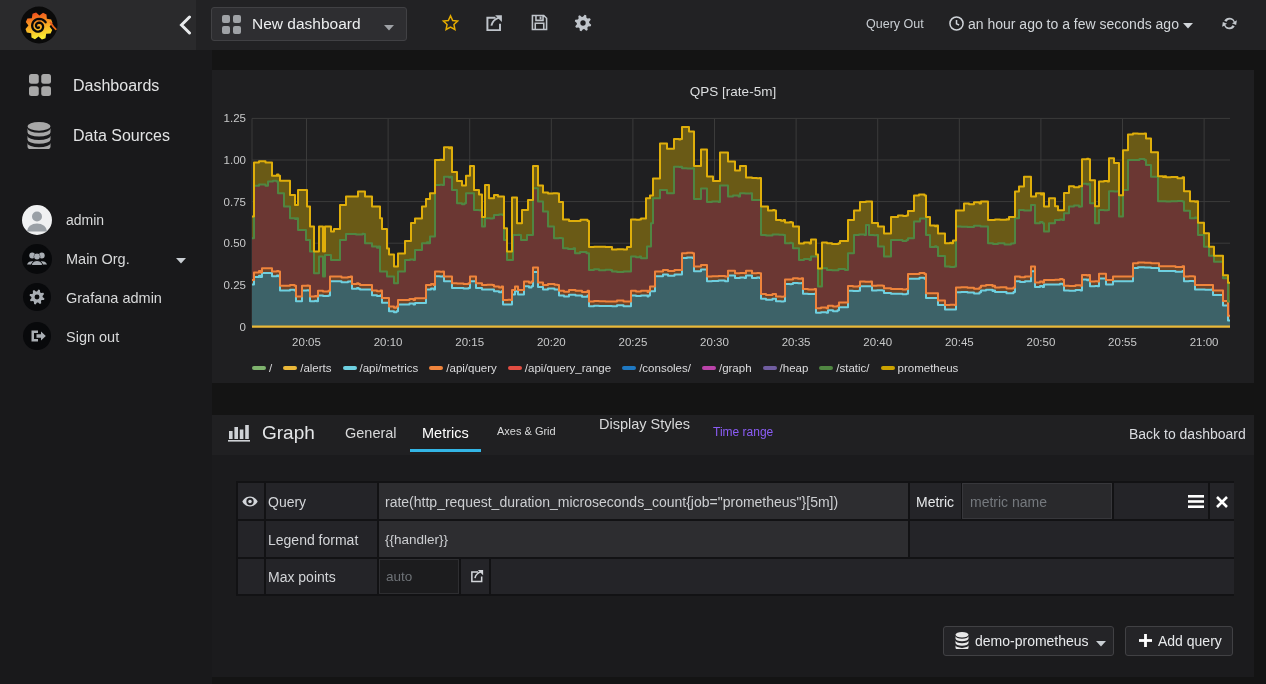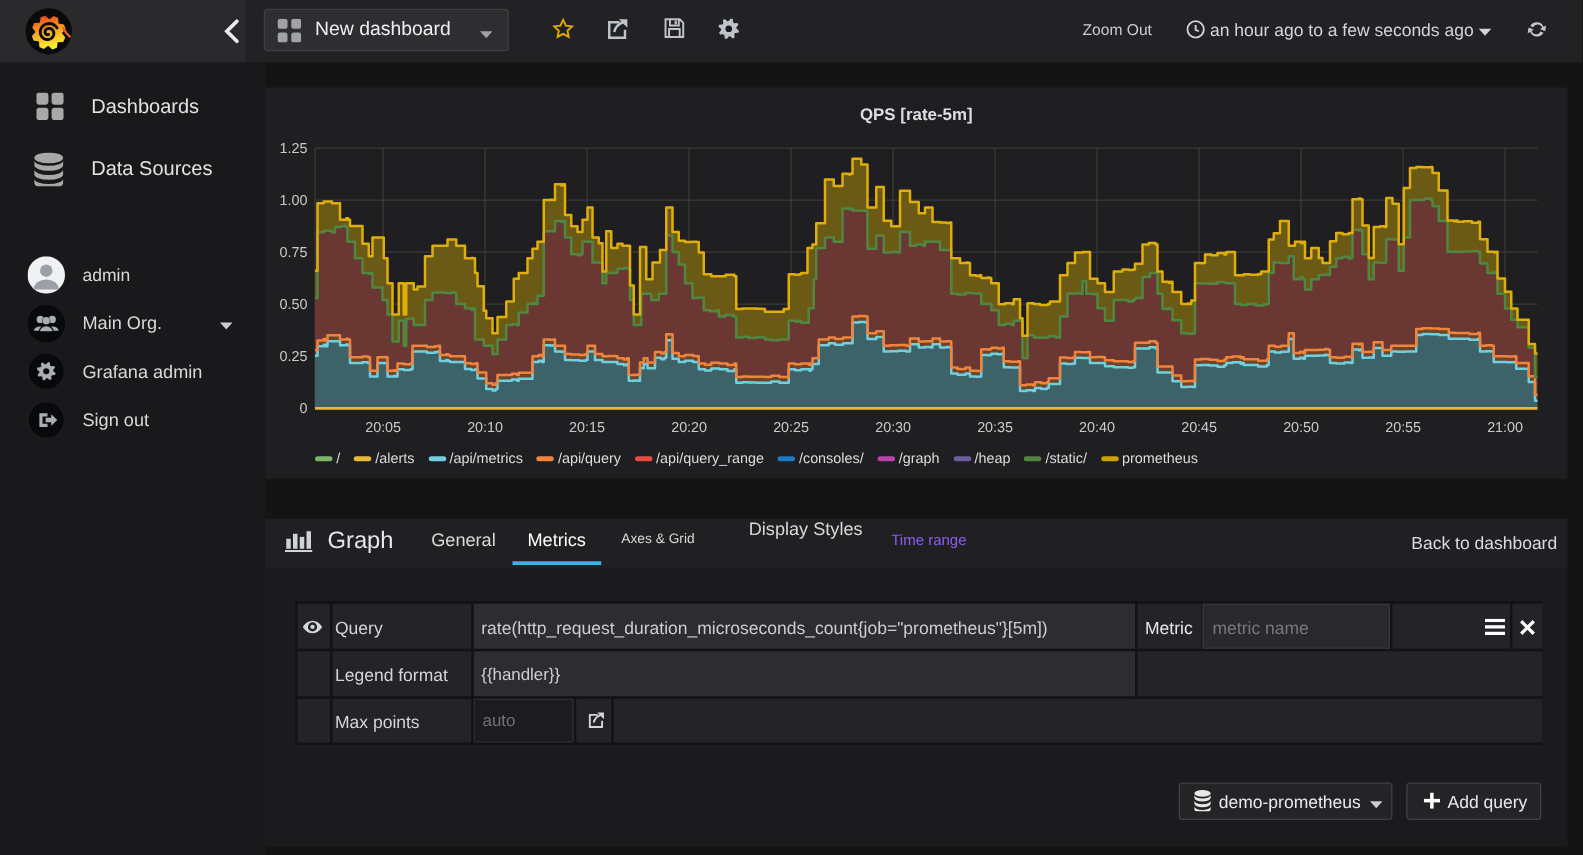--- a/index.html
+++ b/index.html
@@ -49,21 +49,21 @@
 <path d="M19.5 4.5 C13 6.5 9.5 10.5 8.5 15.5" fill="none" stroke="#bfc4ca" stroke-width="2.6"></path>
   </svg>
 <svg style="position:absolute;left:531px;top:14px" width="17" height="17" viewBox="0 0 24 24">
 <path d="M2 2 h16 l4 4 v16 h-20 Z M7 2 v7 h10 v-7 M6 22 v-9 h12 v9" fill="none" stroke="#bfc4ca" stroke-width="2.2"></path>
 <rect x="12.2" y="3.5" width="2.6" height="4" fill="#bfc4ca"></rect>
   </svg>
 <svg style="position:absolute;left:574px;top:14px" width="18" height="18" viewBox="0 0 20 20">
     <polygon points="19.12,11.81 18.59,13.56 15.72,13.82 14.87,14.87 15.17,17.73 13.56,18.59 11.34,16.75 10.00,16.88 8.19,19.12 6.44,18.59 6.18,15.72 5.13,14.87 2.27,15.17 1.41,13.56 3.25,11.34 3.12,10.00 0.88,8.19 1.41,6.44 4.28,6.18 5.13,5.13 4.83,2.27 6.44,1.41 8.66,3.25 10.00,3.12 11.81,0.88 13.56,1.41 13.82,4.28 14.87,5.13 17.73,4.83 18.59,6.44 16.75,8.66 16.88,10.00" fill="#bfc4ca"></polygon>
     <circle cx="10" cy="10" r="2.9760000000000004" fill="#1d1d20"></circle>
   </svg>
-<div class="abs" style="left:866px;top:17px;font-size:12.5px;color:#c9ced3">Zoom Out</div>
+<div class="abs" style="left:866px;top:17px;font-size:12.5px;color:#c9ced3">Query Out</div>
 <svg style="position:absolute;left:949px;top:16px" width="15" height="15" viewBox="0 0 16 16">
 <circle cx="8" cy="8" r="7" fill="none" stroke="#d0d4d9" stroke-width="1.6"></circle>
 <path d="M8 4.2 V8.4 L10.8 9.6" fill="none" stroke="#d0d4d9" stroke-width="1.6"></path>
   </svg>
 <div class="abs" style="left:968px;top:16px;font-size:14px;color:#d2d6da">an hour ago to a few seconds ago</div>
 <svg style="position:absolute;left:1183px;top:20px" width="10" height="10">
     <path d="M0 3.0 L10 3.0 L5.0 8.5 Z" fill="#d2d6da"></path>
   </svg>
 <svg style="position:absolute;left:1221px;top:15px" width="17" height="17" viewBox="0 0 24 24">
 <path d="M12 4 a8 8 0 0 1 7.4 5 l3-1.5 -1 6.5 -6-2.5 2.7-1.4 a5.6 5.6 0 0 0 -10.3-.6 L4.6 8.2 A8 8 0 0 1 12 4 Z" fill="#c3c8cd"></path>
@@ -112,21 +112,21 @@
   </svg>
 <div class="abs" style="left:66px;top:290px;font-size:14.5px;color:#d8d9da">Grafana admin</div>
 <svg style="position:absolute;left:23px;top:322px" width="28" height="28" viewBox="0 0 28 28">
 <circle cx="14" cy="14" r="14" fill="#08090b"></circle>
 <path d="M8.5 8.5 h6.5 v2.6 h-4 v5.8 h4 v2.6 h-6.5 Z" fill="#a9aeb4"></path>
 <path d="M13.5 12.2 h4.5 v-2.8 l4.8 4.6 -4.8 4.6 v-2.8 h-4.5 Z" fill="#a9aeb4"></path>
   </svg>
 <div class="abs" style="left:66px;top:329px;font-size:14.5px;color:#d8d9da">Sign out</div>
 
 <div class="abs" style="left:212px;top:70px;width:1042px;height:313px;background:#1f1f21"></div>
-<div class="abs" style="left:212px;top:84px;width:1042px;text-align:center;font-size:13.5px;font-weight:bold;color:#dcdee0">QPS [rate-5m]</div>
+<div class="abs" style="left:212px;top:84px;width:1042px;text-align:center;font-size:13.5px;font-weight:normal;color:#dcdee0">QPS [rate-5m]</div>
 <svg width="1042" height="313" viewBox="212 70 1042 313" style="position:absolute;left:212px;top:70px">
 <line x1="252" y1="326.5" x2="1230" y2="326.5" stroke="#3b3b3b" stroke-width="1"></line>
 <line x1="252" y1="284.9" x2="1230" y2="284.9" stroke="#3b3b3b" stroke-width="1"></line>
 <line x1="252" y1="243.2" x2="1230" y2="243.2" stroke="#3b3b3b" stroke-width="1"></line>
 <line x1="252" y1="201.6" x2="1230" y2="201.6" stroke="#3b3b3b" stroke-width="1"></line>
 <line x1="252" y1="160.0" x2="1230" y2="160.0" stroke="#3b3b3b" stroke-width="1"></line>
 <line x1="252" y1="118.4" x2="1230" y2="118.4" stroke="#3b3b3b" stroke-width="1"></line>
 <line x1="306.5" y1="118.4" x2="306.5" y2="326.5" stroke="#3b3b3b" stroke-width="1"></line>
 <line x1="388.1" y1="118.4" x2="388.1" y2="326.5" stroke="#3b3b3b" stroke-width="1"></line>
 <line x1="469.7" y1="118.4" x2="469.7" y2="326.5" stroke="#3b3b3b" stroke-width="1"></line>

